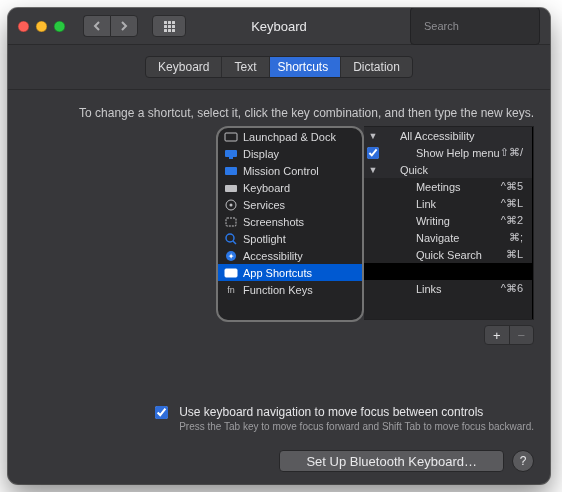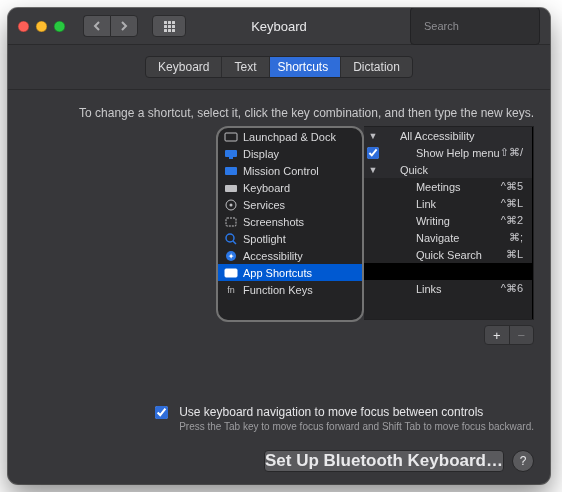--- a/index.html
+++ b/index.html
@@ -113,22 +113,22 @@
   .pm-group .pm:last-child{border-right:none;color:#7d7d80;}
 
   .spacer{flex:1;}
   .footer-opt{display:flex;align-items:flex-start;gap:8px;margin-top:8px;}
   .footer-opt input{accent-color:#2f6dd9;margin-top:1px;}
   .footer-opt .txt .hl{font-size:12px;color:#e6e6e8;}
   .footer-opt .txt .sub{font-size:10px;color:#9d9da0;margin-top:2px;}
 
   .bottom-row{display:flex;align-items:center;gap:8px;margin-top:18px;justify-content:flex-end;}
   .btn{
-    height:20px;padding:0 0;border:1px solid #272729;border-radius:4px;background:#5a5a5d;color:#e9e9eb;
-    font-size:17px;display:flex;align-items:center;cursor:pointer;font-weight:bold;
+    height:20px;padding:0 26px;border:1px solid #272729;border-radius:4px;background:#5a5a5d;color:#e9e9eb;
+    font-size:13px;display:flex;align-items:center;cursor:pointer;
   }
   .help{
     width:20px;height:20px;border-radius:50%;background:#5a5a5d;border:1px solid #272729;
     display:flex;align-items:center;justify-content:center;color:#e9e9eb;font-size:12px;cursor:pointer;
   }
 
   .grid-icon{display:grid;grid-template-columns:repeat(3,3px);grid-auto-rows:3px;gap:1px;}
   .grid-icon i{background:#cfcfd1;width:3px;height:3px;border-radius:.5px;}
 </style>
 </head>

